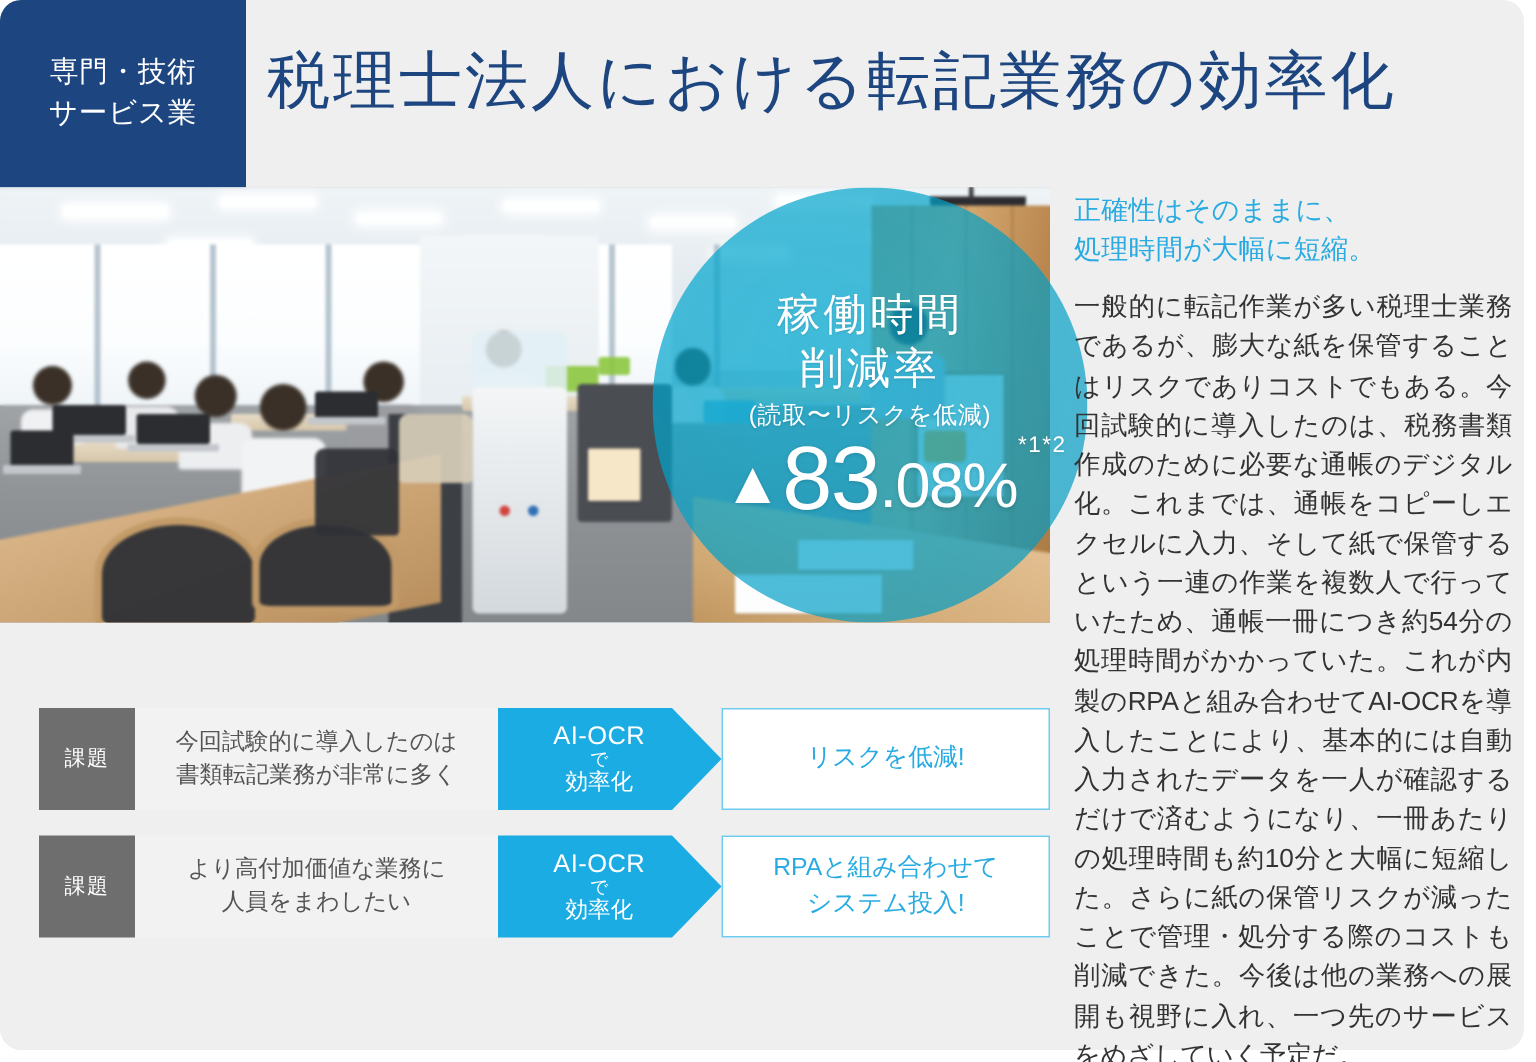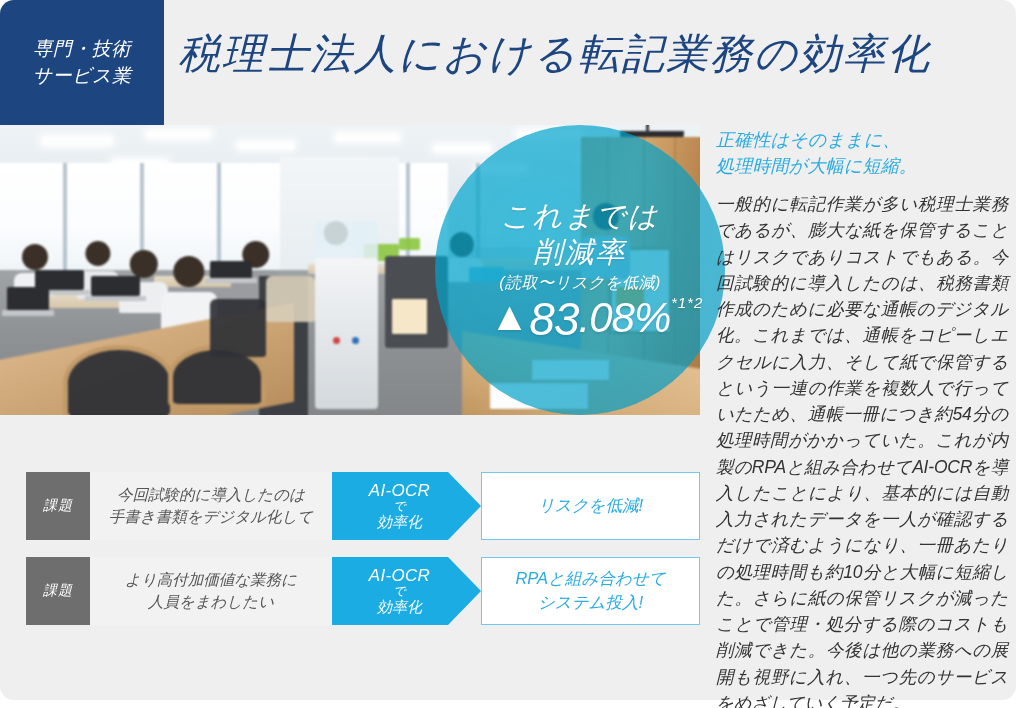--- a/index.html
+++ b/index.html
@@ -11,21 +11,20 @@
     background: #ffffff;
     font-family: "Liberation Sans", "DejaVu Sans", sans-serif;
     overflow: hidden;
   }
 
   .page {
     position: relative;
     width: 992px;
     height: 708px;
     background: #ffffff;
-    font-style: italic;
   }
 
   
   .backdrop {
     position: absolute;
     left: 0; top: 0;
     width: 1016px;
     height: 700px;
     background: #efefef;
     border-radius: 14px;
@@ -241,21 +240,21 @@
   .stat-sub {
     font-size: 16px; margin-top: 3px; letter-spacing: 0.5px;
     text-shadow: 0 1px 2px rgba(0,0,0,0.12);
   }
   .stat-value {
     display: flex; align-items: flex-end; justify-content: center;
     margin-top: 2px; position: relative;
     text-shadow: 0 1px 3px rgba(0,0,0,0.15);
   }
   .stat-arrow { font-size: 40px; line-height: 1; margin-bottom: 5px; }
-  .stat-int { font-size: 46px; line-height: 0.95; letter-spacing: -1px; }
+  .stat-int { font-size: 60px; line-height: 0.95; letter-spacing: -1px; }
   .stat-dec { font-size: 42px; line-height: 1; letter-spacing: -1px; margin-bottom: 2px; }
   .stat-note {
     position: absolute; right: -33px; top: -2px;
     font-size: 15px; letter-spacing: 1px;
   }
 
   
   .text-col {
     position: absolute;
     left: 716px;
@@ -451,21 +450,21 @@
       <div class="ph-chair" style="left:38%;top:52%;width:7%;height:16%;background:#d8cdb8;"></div>
       <div class="ph-papers" style="left:70%;bottom:2%;width:14%;height:9%;"></div>
       <div class="ph-papers" style="left:76%;bottom:12%;width:11%;height:7%;"></div>
       <div class="ph-papers" style="left:88%;top:56%;width:4%;height:7%;background:#f5a623;border-radius:3px;"></div>
 
       <div class="photo-blur"></div>
     </div>
   </div>
 
   <div class="stat-circle">
-    <div class="stat-title">これまでは</div>
+    <div class="stat-title">稼働時間</div>
     <div class="stat-title">削減率</div>
     <div class="stat-sub">(読取〜リスクを低減)</div>
     <div class="stat-value">
       <span class="stat-arrow">▲</span>
       <span class="stat-int">83</span>
       <span class="stat-dec">.08%</span>
       <span class="stat-note">*1*2</span>
     </div>
   </div>
 
@@ -477,21 +476,21 @@
     <div class="body-text">一般的に転記作業が多い税理士業務であるが、膨大な紙を保管することはリスクでありコストでもある。今回試験的に導入したのは、税務書類作成のために必要な通帳のデジタル化。これまでは、通帳をコピーしエクセルに入力、そして紙で保管するという一連の作業を複数人で行っていたため、通帳一冊につき約54分の処理時間がかかっていた。これが内製のRPAと組み合わせてAI-OCRを導入したことにより、基本的には自動入力されたデータを一人が確認するだけで済むようになり、一冊あたりの処理時間も約10分と大幅に短縮した。さらに紙の保管リスクが減ったことで管理・処分する際のコストも削減できた。今後は他の業務への展開も視野に入れ、一つ先のサービスをめざしていく予定だ。</div>
   </div>
 
   <div class="rows">
 
     <div class="row">
       <div class="row-label">課題</div>
       <div class="row-problem">
         <div>
           <div>今回試験的に導入したのは</div>
-          <div>手書き書類をデジタル化して</div>
+          <div>書類転記業務が非常に多く</div>
         </div>
       </div>
       <div class="row-arrow">
         <span class="arrow-main">AI-OCR</span>
         <span class="arrow-sm">で</span>
         <span class="arrow-sub">効率化</span>
       </div>
       <div class="row-result">
         <div>
           <div>リスクを低減!</div>

